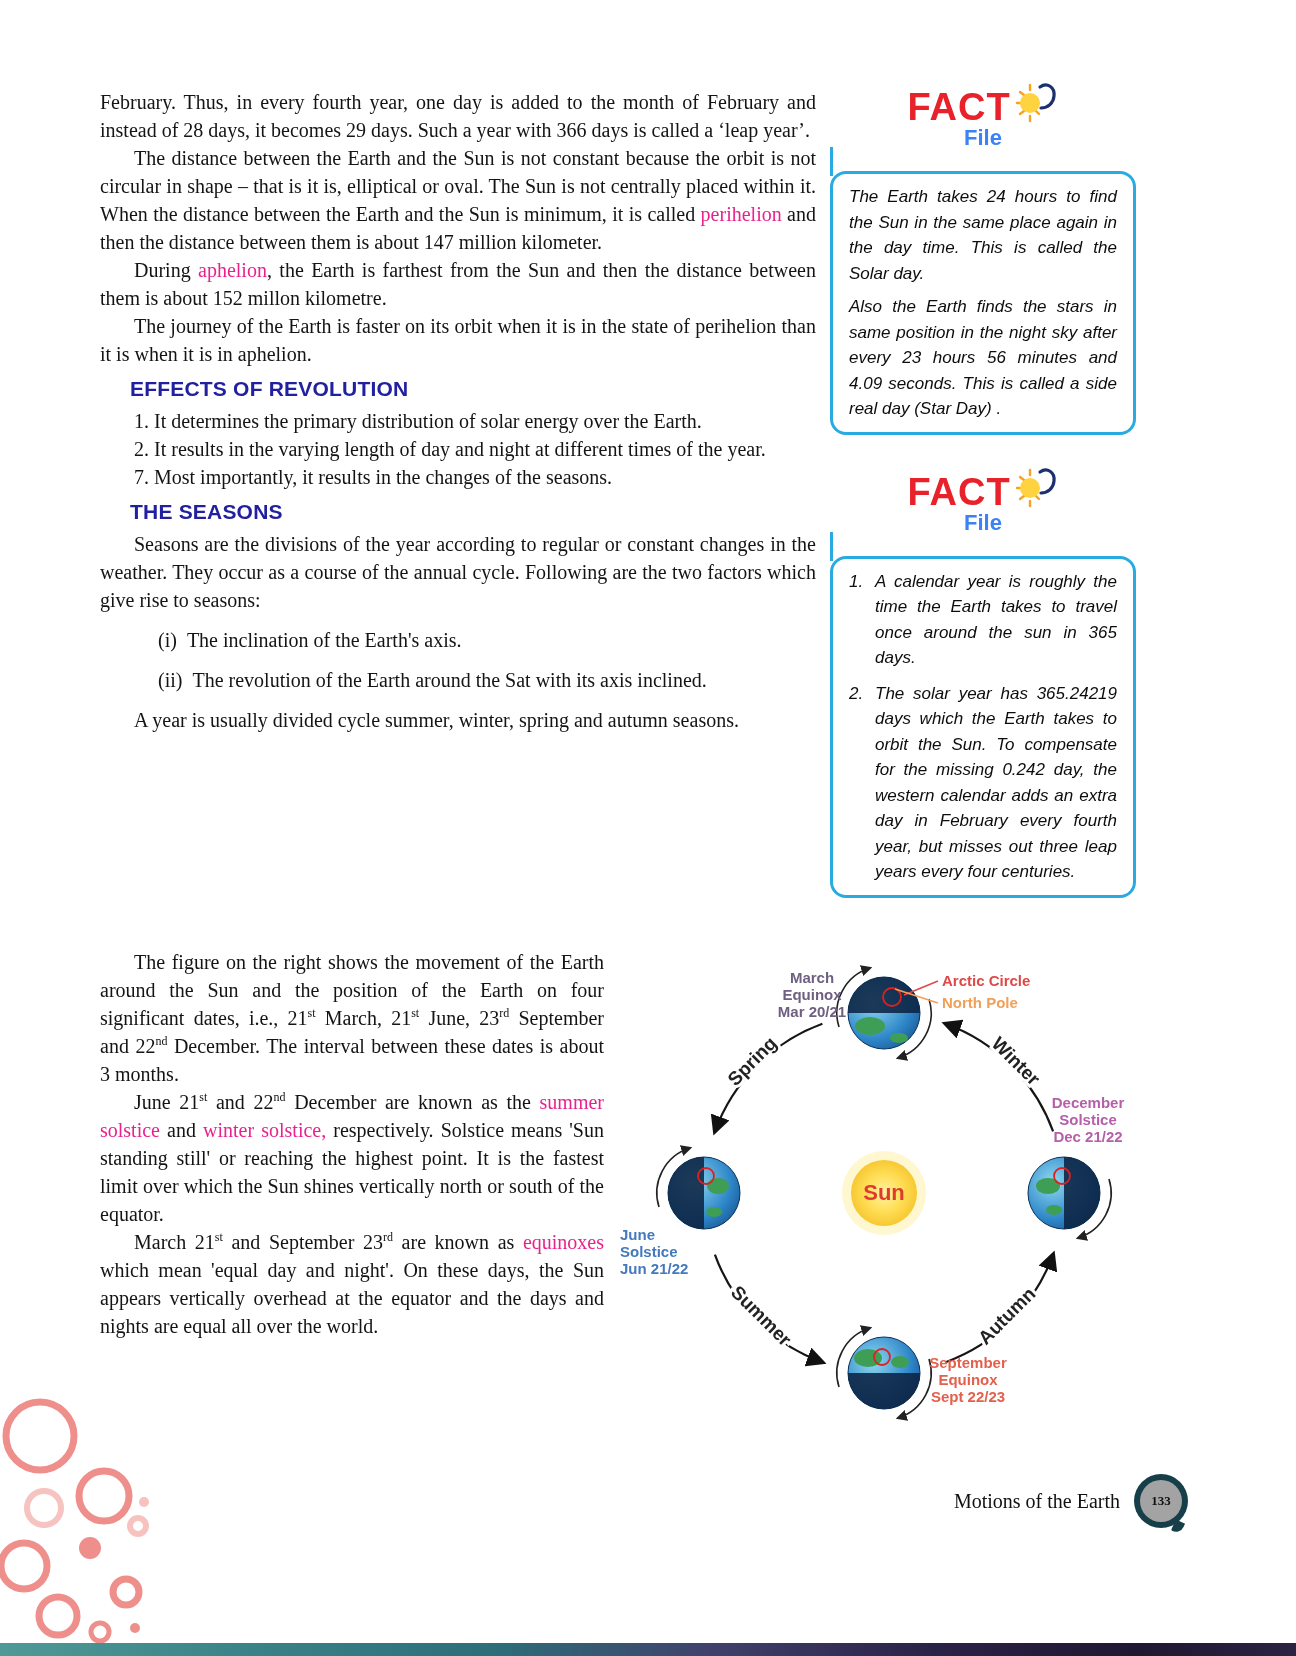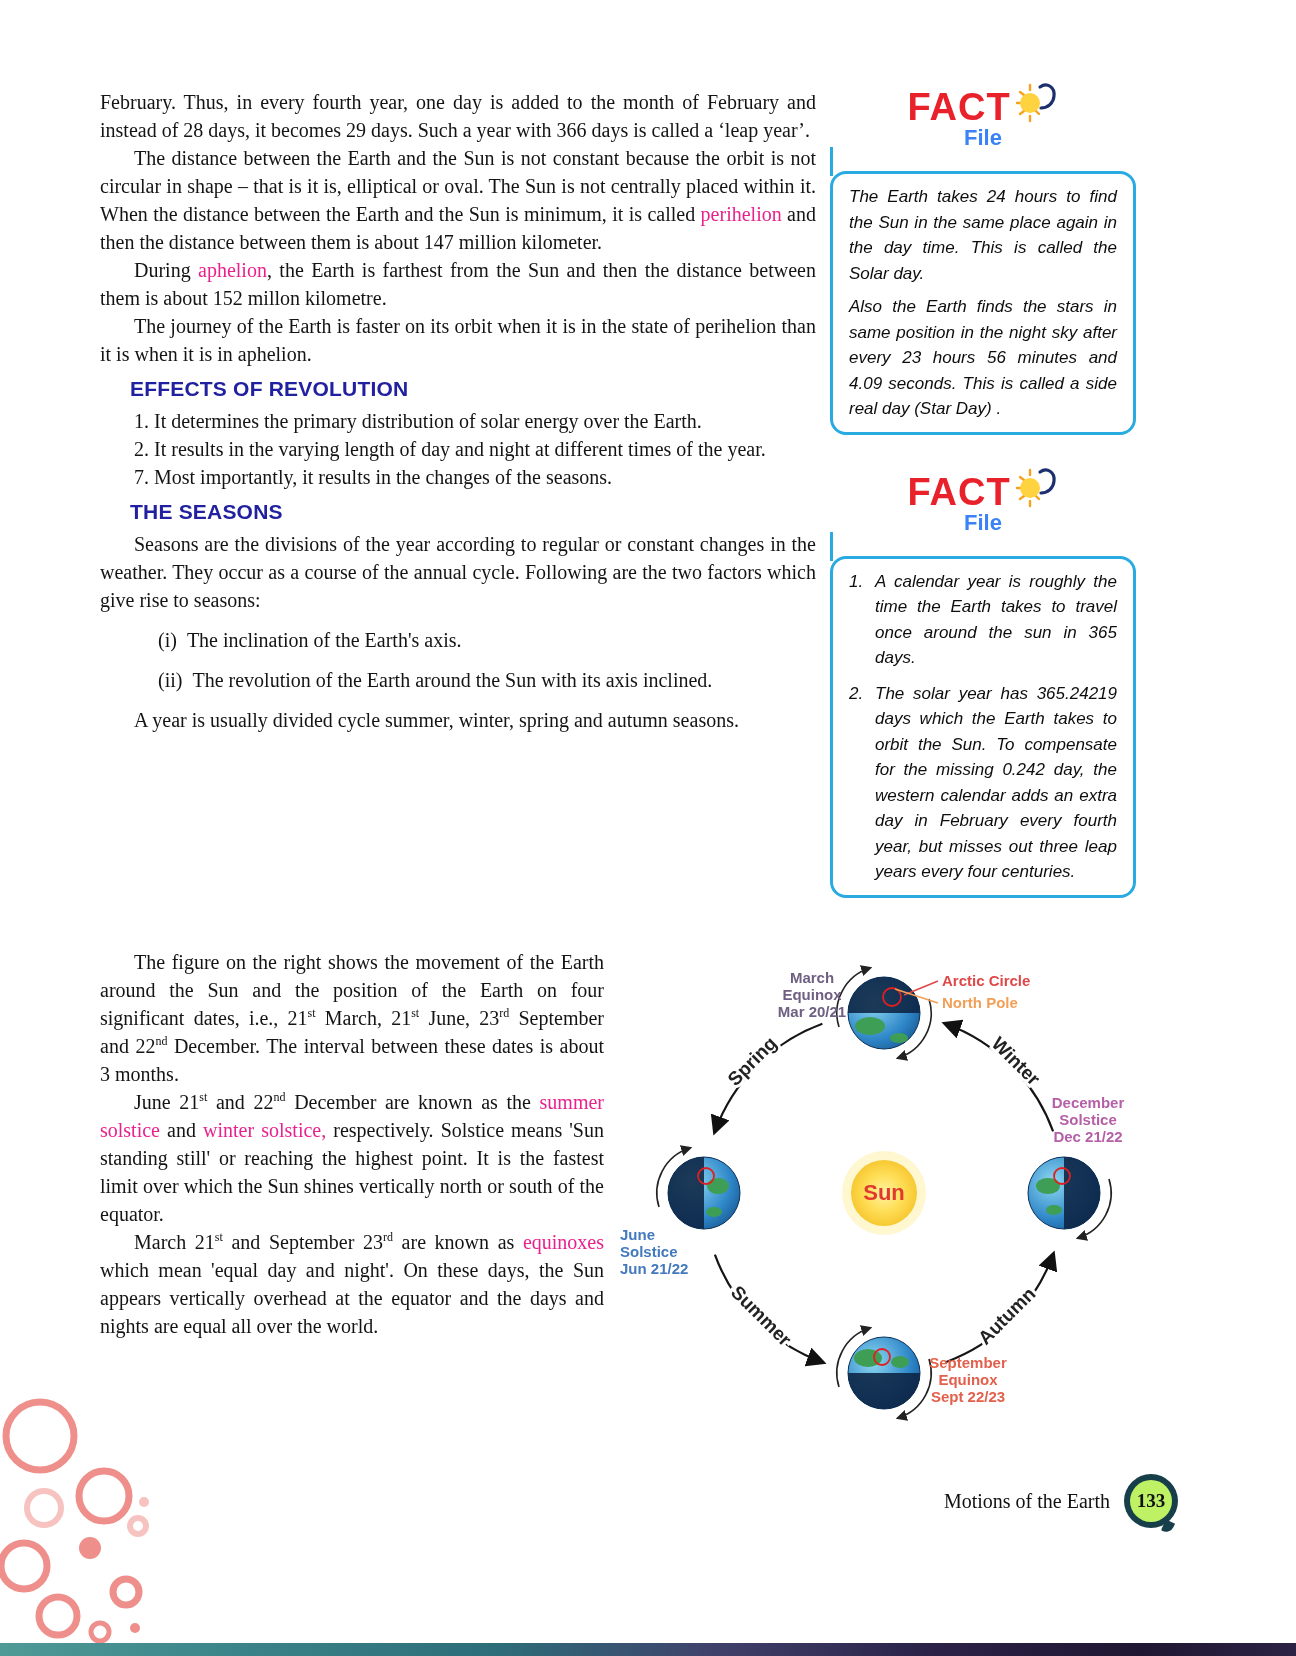--- a/index.html
+++ b/index.html
@@ -52,31 +52,31 @@
 
   
   svg text { font-family:"Liberation Sans", sans-serif; }
   .season-label { font-size:19px; font-weight:600; fill:#222;
     paint-order:stroke; stroke:#ffffff; stroke-width:6px; }
   .pos-label { font-size:15px; font-weight:600; }
   .orbit { fill:none; stroke:#151515; stroke-width:2.2; }
   .rot { fill:none; stroke:#222; stroke-width:1.6; }
 
   
-  .page-footer { position:absolute; right:118px; bottom:128px;
+  .page-footer { position:absolute; right:108px; bottom:128px;
     display:flex; align-items:center; gap:14px; }
   .chapter-label { font-size:20px; color:#111; }
   .page-badge { width:54px; height:54px; border-radius:50%; background:#173f4a;
     display:flex; align-items:center; justify-content:center; position:relative; }
   .page-badge::after { content:""; position:absolute; bottom:-5px; right:5px;
     width:10px; height:12px; background:#173f4a; border-radius:0 0 10px 2px;
     transform:rotate(25deg); }
-  .page-badge-inner { width:42px; height:42px; border-radius:50%; background:#bef264;
+  .page-badge-inner { width:42px; height:42px; border-radius:50%; background:#a3a3a3;
     display:flex; align-items:center; justify-content:center;
-    font-family:"Liberation Serif", serif; font-weight:700; font-size:19px; color:#111;text-align:center; }
+    font-family:"Liberation Serif", serif; font-weight:700; font-size:13px; color:#111;text-align:center; }
 
   .bubbles { position:absolute; left:-8px; bottom:10px; width:220px; height:250px; }
   .bottom-bar { position:absolute; left:0; right:0; bottom:0; height:13px;
     background:linear-gradient(90deg,#4f9a97 0%,#3b8489 18%,#2d6e79 38%,
       #40416b 55%,#2b2247 72%,#201732 88%,#2c2344 100%); }
 </style>
 </head>
 <body>
 
 <div class="page">
@@ -158,21 +158,21 @@
     <p class="para indent">1. It determines the primary distribution of solar energy over the Earth.</p>
     <p class="para indent">2. It results in the varying length of day and night at different times of the year.</p>
     <p class="para indent">7. Most importantly, it results in the changes of the seasons.</p>
 
     <h2 class="section-heading">THE SEASONS</h2>
     <p class="para indent">Seasons are the divisions of the year according to regular or constant changes in the weather. They occur as a course of the annual cycle. Following are the two factors which give rise to seasons:</p>
     <p class="factor">
       <span>(i)</span>&nbsp;&nbsp;<span>The inclination of the Earth's axis.</span>
     </p>
     <p class="factor">
-      <span>(ii)</span>&nbsp;&nbsp;<span>The revolution of the Earth around the Sun with its axis inclined.</span>
+      <span>(ii)</span>&nbsp;&nbsp;<span>The revolution of the Earth around the Sat with its axis inclined.</span>
     </p>
     <p class="para indent">A year is usually divided cycle summer, winter, spring and autumn seasons.</p>
 
     <div class="lower-row">
       <div class="narrow-col">
         <p class="para indent">
           <span>The figure on the right shows the movement of the Earth around the Sun and the position of the Earth on four significant dates, i.e., 21</span><sup class="sup">st</sup><span> March, 21</span><sup class="sup">st</sup><span> June, 23</span><sup class="sup">rd</sup><span> September and 22</span><sup class="sup">nd</sup><span> December. The interval between these dates is about 3 months.</span>
         </p>
         <p class="para indent">
           <span>June 21</span><sup class="sup">st</sup><span> and 22</span><sup class="sup">nd</sup><span> December are known as the </span><span class="term">summer solstice</span><span> and </span><span class="term">winter solstice,</span><span> respectively. Solstice means 'Sun standing still' or reaching the highest point. It is the fastest limit over which the Sun shines vertically north or south of the equator.</span>

